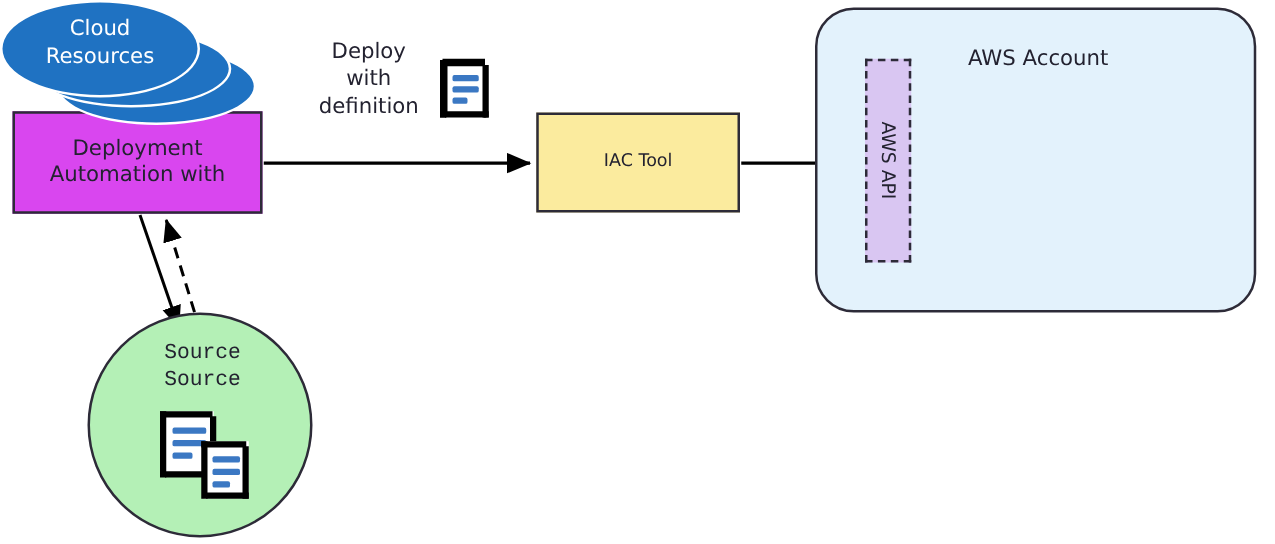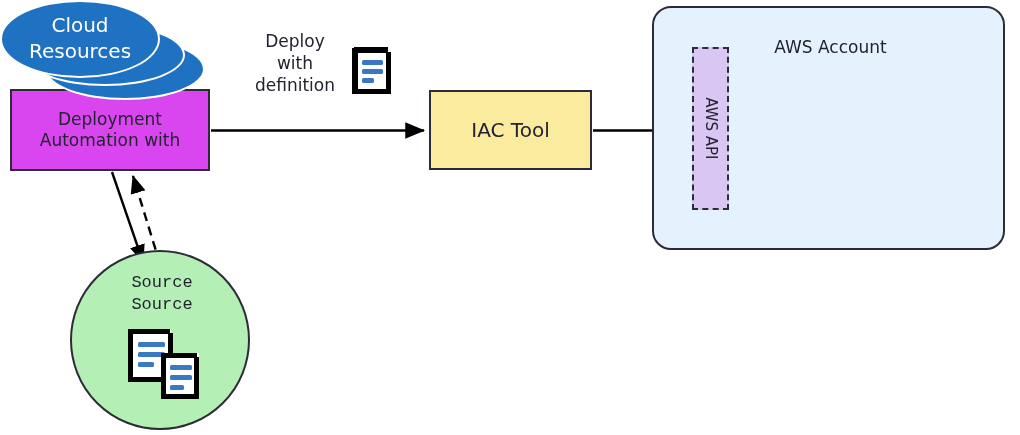--- a/index.html
+++ b/index.html
@@ -39,30 +39,30 @@
     border: 2px solid #2d2b38;
     font-size: 17px;
   }
 
   
   #iac-box {
     left: 429px; top: 90px;
     width: 163px; height: 80px;
     background: #fbeb9e;
     border: 2px solid #2d2b38;
-    font-size: 20px;
+    font-size: 14px;
   }
 
   
   #aws-account {
     left: 652px; top: 6px;
     width: 353px; height: 244px;
     background: #e3f2fc;
     border: 2.5px solid #2d2b38;
-    border-radius: 19px;
+    border-radius: 31px;
   }
   #aws-account-title {
     position: absolute;
     left: 0; top: 29px;
     width: 353px;
     text-align: center;
     font-size: 17px;
     color: #232230;
   }
 
@@ -94,21 +94,21 @@
   }
   #disc-back   { left: 45px; top: 38px; width: 160px; height: 62px; }
   #disc-mid    { left: 25px; top: 24px; width: 160px; height: 62px; }
   #disc-front  { left: 0px;  top: 0px;  width: 160px; height: 78px; }
   #cloud-resources-label {
     position: absolute;
     left: 0; top: 12px;
     width: 160px;
     text-align: center;
     color: #ffffff;
-    font-size: 20px;
+    font-size: 17px;
     line-height: 1.3;
     z-index: 5;
   }
 
   
   #source-control {
     left: 70px; top: 250px;
     width: 180px; height: 180px;
     background: #b4f0b6;
     border: 2.5px solid #2d2b38;

